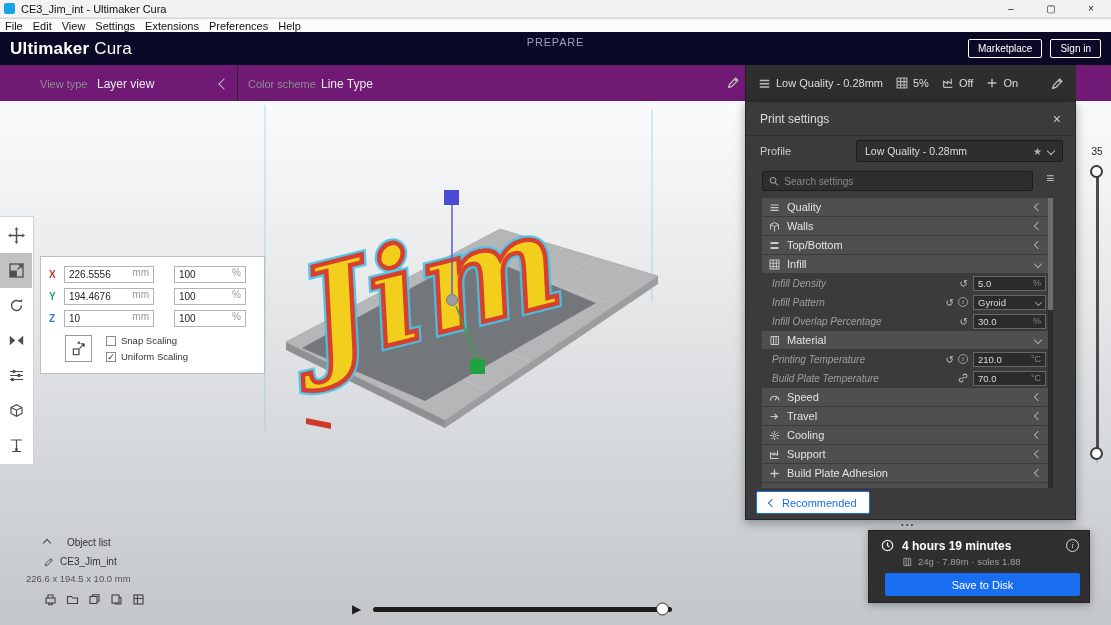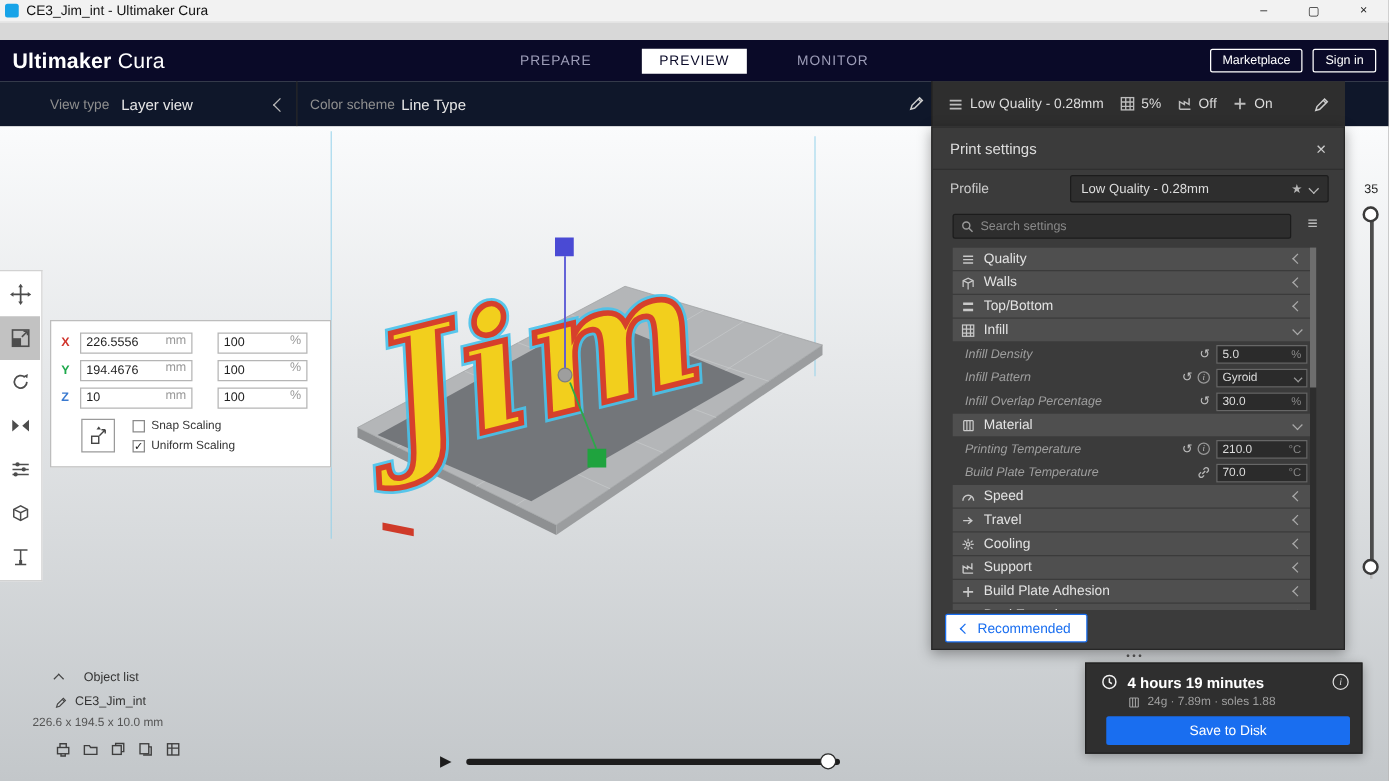--- a/index.html
+++ b/index.html
@@ -13,27 +13,27 @@
   .appicon { width:11px; height:11px; background:#17a3e8; border-radius:2px; margin:0 6px 0 4px; }
   .win-controls { margin-left:auto; display:flex; }
   .win-btn { width:40px; height:18px; display:flex; align-items:center; justify-content:center; font-size:10px; color:#222; cursor:default;}
   
   .menubar { position:absolute; top:19px; left:0; width:1111px; height:13px; background:#fbfbfb; display:flex; align-items:center; font-size:11px; color:#111;}
   .menu-item { padding:0 5px; }
   
   .header { position:absolute; top:32px; left:0; width:1111px; height:33px; background:var(--header-bg,#0a0a28); display:flex; align-items:center; }
   .brand { margin-left:10px; color:#fff; font-size:17px; letter-spacing:.2px; }
   .brand b { font-weight:bold; } .brand span { font-weight:300; }
-  .tabs { position:absolute; left:50%; transform:translateX(-50%); display:flex; gap:26px; align-items:center; height:100%; }
+  .tabs { position:absolute; left:50%; transform:translateX(-50%); display:flex; gap:26px; align-items:center; height:100%;flex-direction:column; }
   .tab { color:#9d9db8; font-size:11px; letter-spacing:.8px; padding:4px 14px; }
   .tab.active { background:#fff; color:#0a0a28; }
   .header-right { margin-left:auto; display:flex; gap:8px; margin-right:10px; }
   .hbtn { border:1px solid #fff; color:#fff; font-size:10px; padding:3px 9px; border-radius:2px; }
   
-  .viewbar { position:absolute; top:65px; left:0; width:1111px; height:36px; background:#0f172a; }
+  .viewbar { position:absolute; top:65px; left:0; width:1111px; height:36px; background:#701a75; }
   .viewbar .lbl { position:absolute; font-size:11px; color:#8f8f8f; top:13px; }
   .viewbar .val { position:absolute; font-size:12px; color:#e8e8e8; top:12px; }
   .vb-div { position:absolute; left:237px; top:0; width:1px; height:36px; background:#282828; }
   .chev{display:inline-block;width:6px;height:6px;border:0 solid #b9b9b9;}
   .chev.down{border-width:0 1.5px 1.5px 0;transform:rotate(45deg);}
   .chev.left{border-width:0 0 1.5px 1.5px;transform:rotate(45deg);}
   .chev.up{border-width:1.5px 0 0 1.5px;transform:rotate(45deg);}
   .collapse-chev { position:absolute; left:220px; top:15px; width:8px; height:8px; border-width:0 0 2px 2px; }
   .vb-pencil { position:absolute; left:727px; top:11px; color:#ccc; }
   
@@ -137,20 +137,29 @@
   <div class="titlebar">
     <span class="appicon"></span>
     <span>CE3_Jim_int - Ultimaker Cura</span>
     <div class="win-controls">
       <span class="win-btn">–</span>
       <span class="win-btn">▢</span>
       <span class="win-btn">×</span>
     </div>
   </div>
 
+  <div class="menubar">
+    <span class="menu-item">File</span>
+    <span class="menu-item">Edit</span>
+    <span class="menu-item">View</span>
+    <span class="menu-item">Settings</span>
+    <span class="menu-item">Extensions</span>
+    <span class="menu-item">Preferences</span>
+    <span class="menu-item">Help</span>
+  </div>
 
   <div class="header">
     <div class="brand">
       <b>Ultimaker</b>&nbsp;<span>Cura</span>
     </div>
     <div class="tabs">
       <span class="tab">PREPARE</span>
       <span class="tab active">PREVIEW</span>
       <span class="tab">MONITOR</span>
     </div>

